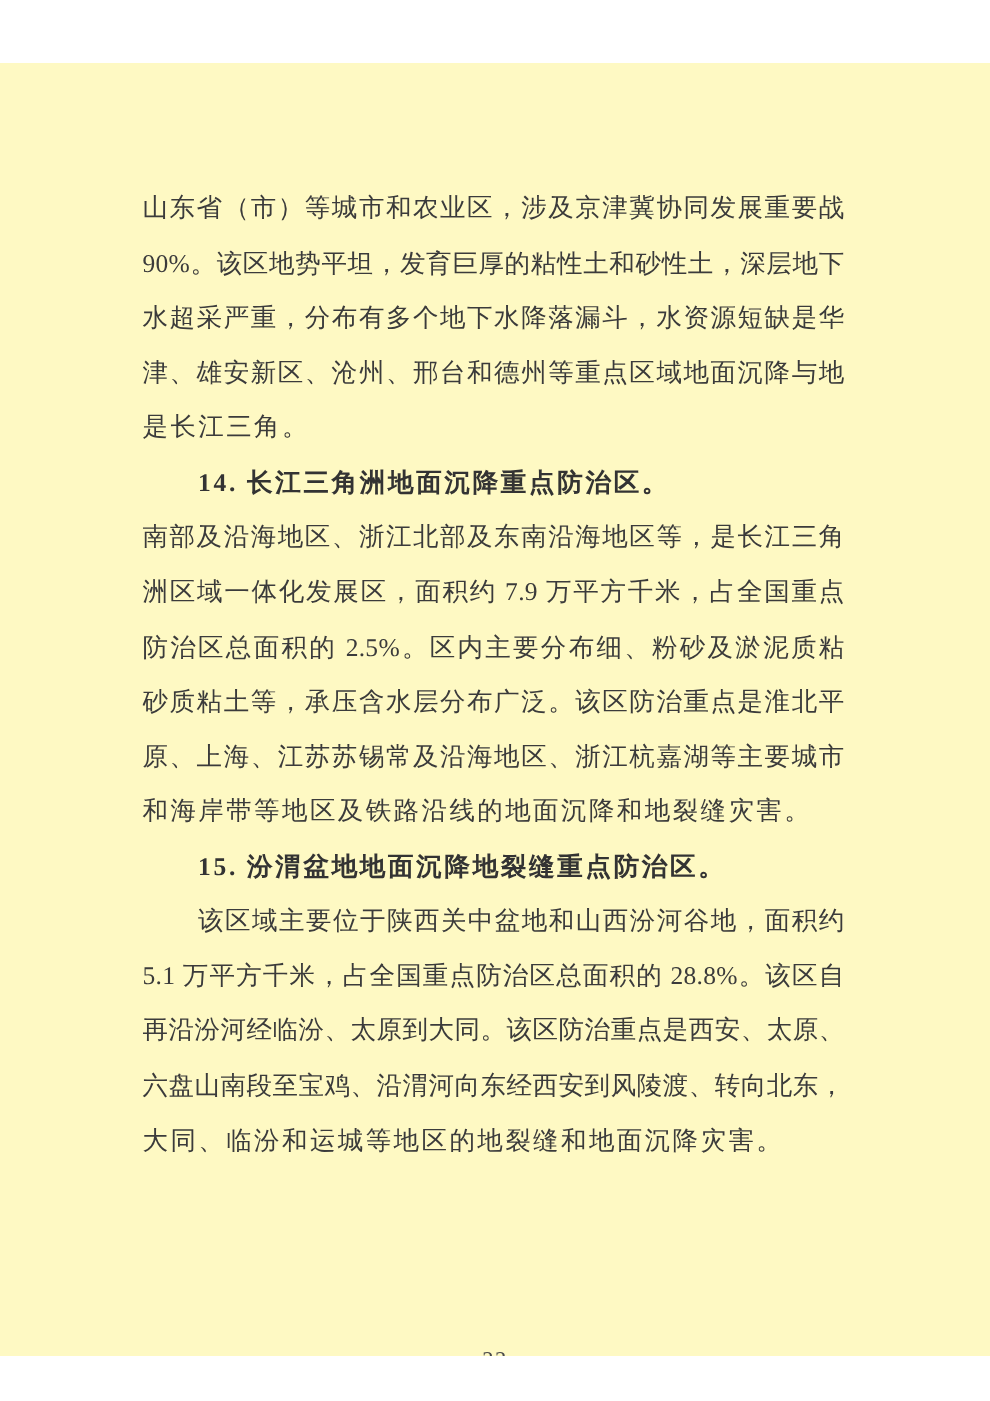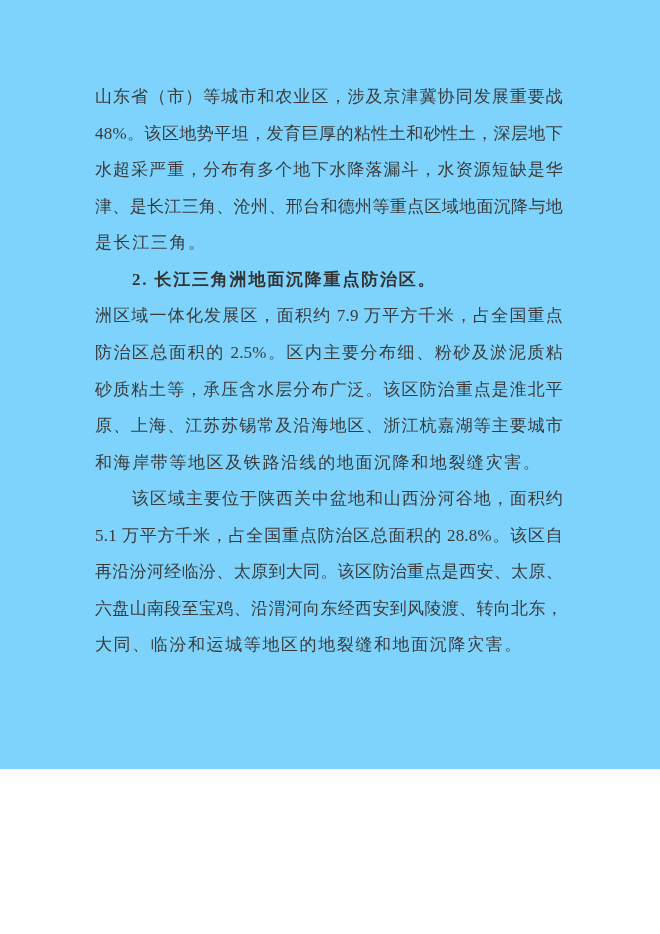--- a/index.html
+++ b/index.html
@@ -8,23 +8,24 @@
   }
   body {
     width: 660px;
     height: 934px;
     background: #ffffff;
     font-family: "Liberation Serif", "DejaVu Serif", serif;
   }
   .page {
     position: relative;
     width: 660px;
-    height: 769px;
-    background: #7dd3fc;
+    height: 862px;
+    background: #fef9c3;
     overflow: hidden;
+    margin-top: 42px;
   }
   .text-column {
     position: absolute;
     left: 95px;
     top: 79px;
     width: 468px;
     color: #3b3b3b;
     font-size: 17px;
   }
   .line {
@@ -65,30 +66,32 @@
     color: #4a4a4a;
     letter-spacing: 1px;
   }
 </style>
 </head>
 <body>
 
 <div class="page">
   <div class="text-column">
     <div class="line j">山东省（市）等城市和农业区，涉及京津冀协同发展重要战</div>
-    <div class="line j">48%。该区地势平坦，发育巨厚的粘性土和砂性土，深层地下</div>
+    <div class="line j">90%。该区地势平坦，发育巨厚的粘性土和砂性土，深层地下</div>
     <div class="line j">水超采严重，分布有多个地下水降落漏斗，水资源短缺是华</div>
-    <div class="line j">津、是长江三角、沧州、邢台和德州等重点区域地面沉降与地</div>
+    <div class="line j">津、雄安新区、沧州、邢台和德州等重点区域地面沉降与地</div>
     <div class="line">是长江三角。</div>
-    <div class="line heading">2. 长江三角洲地面沉降重点防治区。</div>
+    <div class="line heading">14. 长江三角洲地面沉降重点防治区。</div>
+    <div class="line j">南部及沿海地区、浙江北部及东南沿海地区等，是长江三角</div>
     <div class="line j">洲区域一体化发展区，面积约 7.9 万平方千米，占全国重点</div>
     <div class="line j">防治区总面积的 2.5%。区内主要分布细、粉砂及淤泥质粘土、</div>
     <div class="line j">砂质粘土等，承压含水层分布广泛。该区防治重点是淮北平</div>
     <div class="line j">原、上海、江苏苏锡常及沿海地区、浙江杭嘉湖等主要城市</div>
     <div class="line">和海岸带等地区及铁路沿线的地面沉降和地裂缝灾害。</div>
+    <div class="line heading">15. 汾渭盆地地面沉降地裂缝重点防治区。</div>
     <div class="line j indent">该区域主要位于陕西关中盆地和山西汾河谷地，面积约</div>
     <div class="line j">5.1 万平方千米，占全国重点防治区总面积的 28.8%。该区自</div>
     <div class="line j">再沿汾河经临汾、太原到大同。该区防治重点是西安、太原、</div>
     <div class="line j">六盘山南段至宝鸡、沿渭河向东经西安到风陵渡、转向北东，</div>
     <div class="line">大同、临汾和运城等地区的地裂缝和地面沉降灾害。</div>
   </div>
   <div class="page-number">23</div>
 </div>
 
 </body></html>

